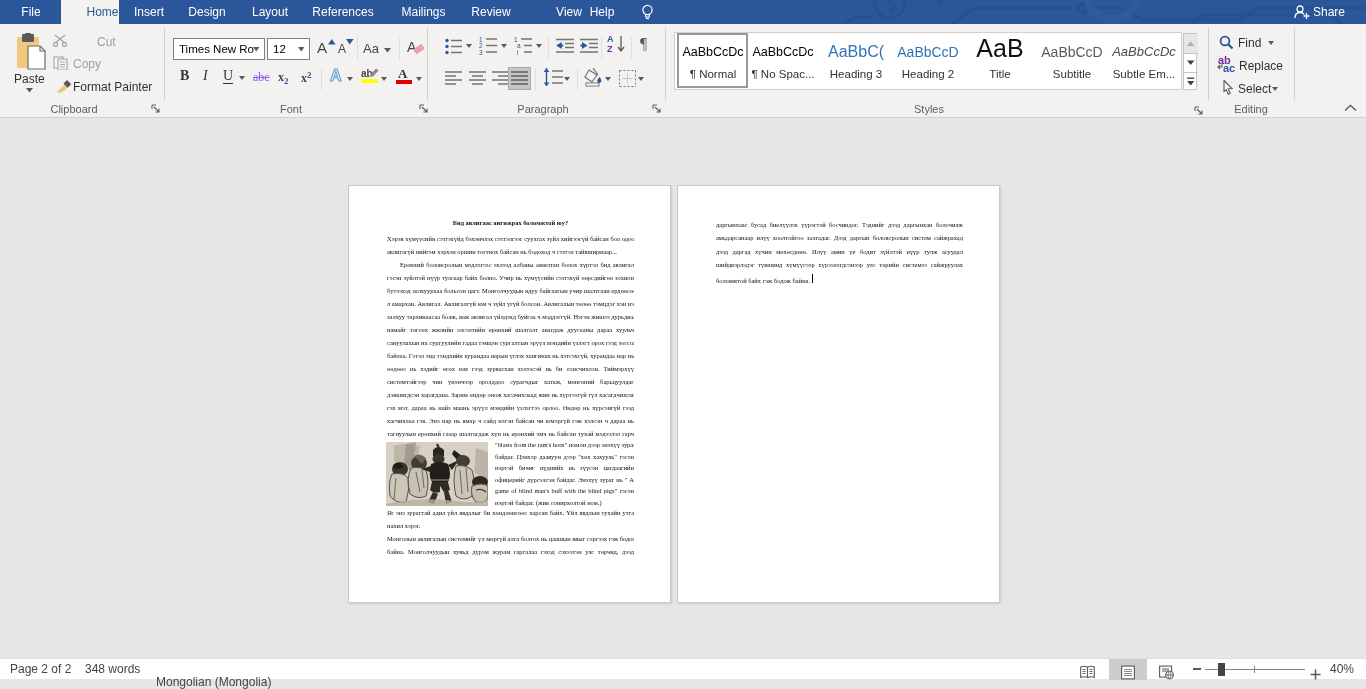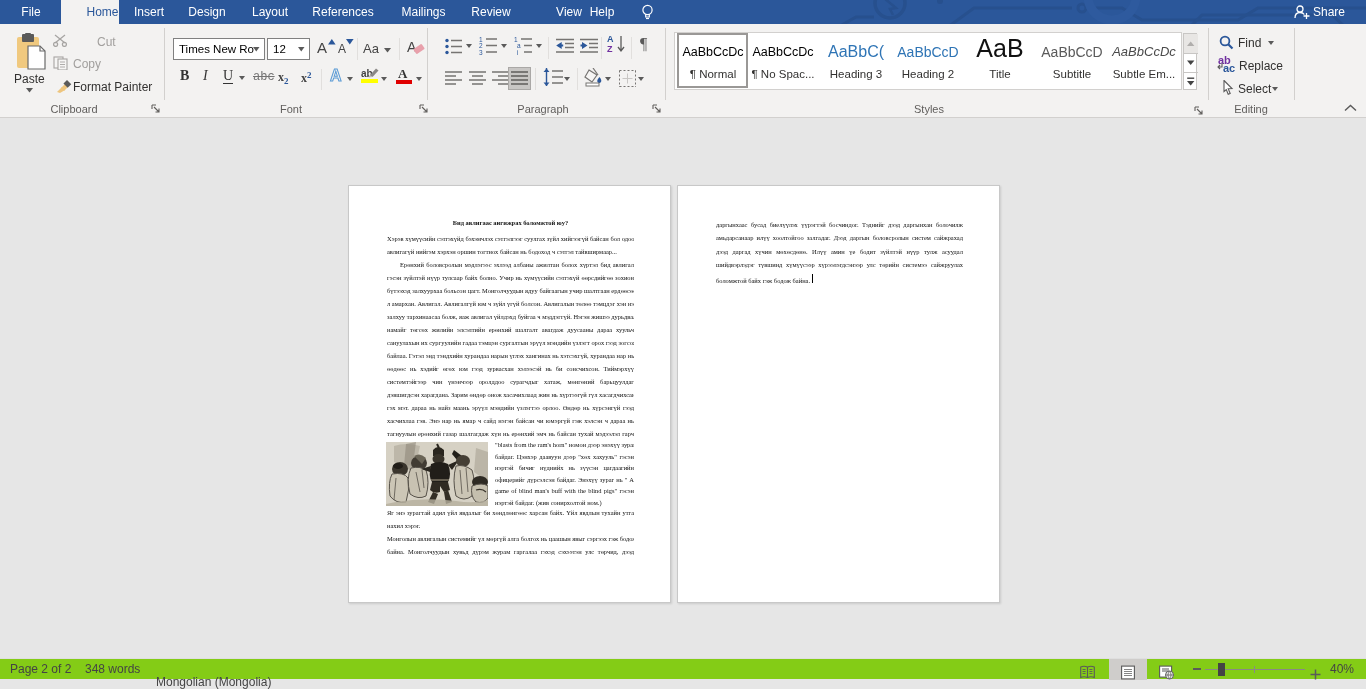--- a/index.html
+++ b/index.html
@@ -27,21 +27,21 @@
 .ssample { position:relative; height:32px; line-height:32px; white-space:nowrap; overflow:hidden; }
 .sname { position:relative; font-size:11.5px; color:#323130; white-space:nowrap; overflow:hidden; }
 
 #docarea { position:absolute; left:0; top:119px; width:1366px; height:549px; background:#e6e6e6; overflow:hidden; }
 .page { position:absolute; top:66px; width:323px; height:418px; background:#fff; border:1px solid #c8c8c8; box-shadow:1px 1px 2px rgba(0,0,0,0.12); }
 #page1 { left:348px; }
 #page2 { left:677px; }
 .jline { position:absolute; left:38px; width:247px; height:13px; font-family:"Liberation Serif", serif; font-size:6.45px; color:#111; white-space:nowrap; text-align:justify; text-align-last:justify; overflow:hidden; }
 .jline.plain { text-align:left; text-align-last:left; }
 
-#statusbar { position:absolute; left:0; top:658px; width:1366px; height:21px; background:#84cc16; border-top:1px solid #dfdfdf; font-size:12px; color:#444; }
+#statusbar { position:absolute; left:0; top:658px; width:1366px; height:21px; background:#ffffff; border-top:1px solid #dfdfdf; font-size:12px; color:#444; }
 .sbitem { position:absolute; top:0; height:21px; line-height:21px; }
 </style>
 </head>
 <body>
 <div id="app">
 
   <div id="titlebar">
     <svg class="pattern" width="1366" height="24" viewBox="0 0 1366 24">
       <g fill="none" stroke="#27508e" stroke-width="3">
         <circle cx="890" cy="3" r="15" stroke-width="3.5"></circle>
@@ -154,21 +154,21 @@
       <svg class="ricon" style="left:413px; top:20px;" width="12" height="10" viewBox="0 0 12 10">
           <rect x="1" y="2" width="10" height="6" rx="1" transform="rotate(-35 6 5)" fill="#e8a0ab"></rect>
         </svg>
 
       <div class="rlabel" style="left:180px; top:44px; font-size:14px; font-weight:bold; font-family:'Liberation Serif',serif; color:#333;">B</div>
       <div class="rlabel" style="left:203px; top:44px; font-size:14px; font-style:italic; font-family:'Liberation Serif',serif; color:#333;">I</div>
       <div class="rlabel" style="left:223px; top:44px; font-size:14px; font-family:'Liberation Serif',serif; color:#333; border-bottom:1.5px solid #333; padding-bottom:0px; line-height:15px;">U</div>
       <svg class="ricon" style="left:239px; top:52px;" width="7" height="5" viewBox="0 0 7 5">
           <path d="M0,0 h6 l-3,4 z" fill="#5a5a5a"></path>
         </svg>
-      <div class="rlabel" style="left:253px; top:46px; font-size:12px; font-family:Liberation Mono, monospace; color:#737373; text-decoration:line-through;">abc</div>
+      <div class="rlabel" style="left:253px; top:46px; font-size:12px; font-family:Liberation Serif, serif; color:#8b5cf6; text-decoration:line-through;">abc</div>
       <div class="rlabel" style="left:278px; top:46px; font-size:12px; font-family:'Liberation Serif',serif; color:#444; font-weight:bold;">x<span style="font-size:9px; color:#2b579a; vertical-align:-3px;">2</span></div>
       <div class="rlabel" style="left:301px; top:46px; font-size:12px; font-family:'Liberation Serif',serif; color:#444; font-weight:bold;">x<span style="font-size:9px; color:#2b579a; vertical-align:4px;">2</span></div>
       <div class="vsep" style="left:321px; top:45px; height:21px; background:#e1dfdd;"></div>
       <div class="rlabel" style="left:330px; top:43px; font-size:16px; font-weight:bold; color:#7ab1e8; -webkit-text-stroke:1px #4a90d9; color:transparent; -webkit-text-stroke-color:#5b9bd5;">A</div>
       <svg class="ricon" style="left:347px; top:53px;" width="7" height="5" viewBox="0 0 7 5">
           <path d="M0,0 h6 l-3,4 z" fill="#5a5a5a"></path>
         </svg>
       <div class="ricon" style="left:361px; top:44px; width:17px; height:17px;">
         <div style="position:absolute; left:0px; top:0px; font-size:10px; font-weight:bold; color:#444;">ab</div>
         <svg style="position:absolute; left:4px; top:-2px;" width="14" height="13" viewBox="0 0 14 13">

